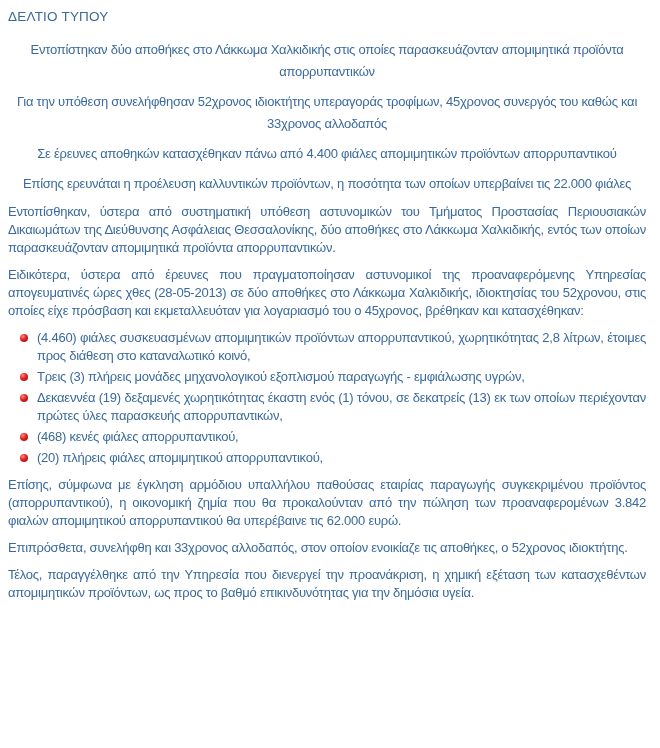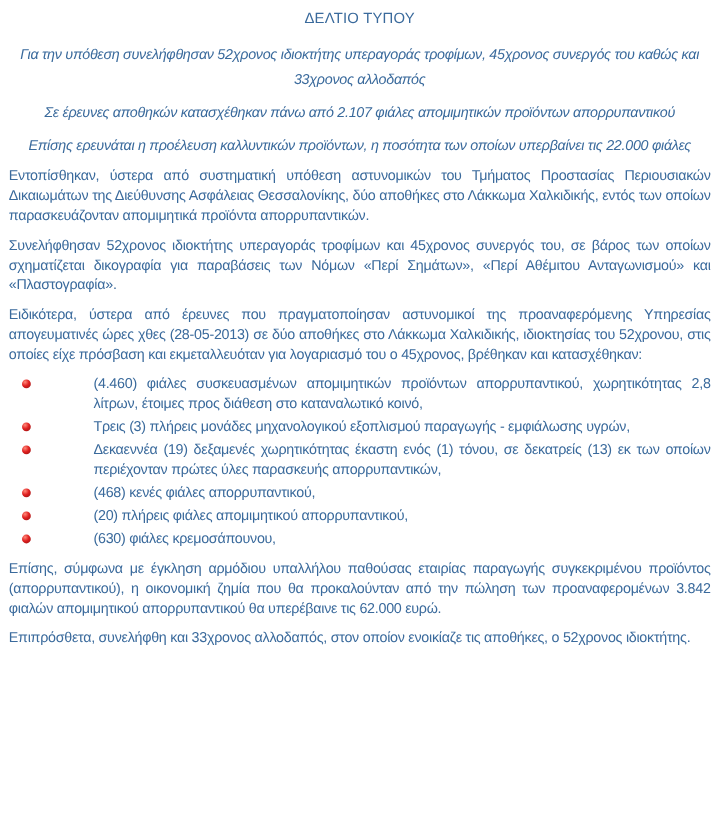--- a/index.html
+++ b/index.html
@@ -19,49 +19,46 @@
     padding: 6px 14px 4px 8px;
     font-family: "Liberation Sans", "DejaVu Sans", sans-serif;
     font-size: 13px;
     letter-spacing: -0.25px;
     color: #3a6a9c;
     background: #ffffff;
   }
   .title {
     font-size: 13.5px;
     font-weight: normal;
-    text-align: center;
     line-height: 18px;
     margin: 2px 0 13px 0;
     letter-spacing: 0.2px;
   }
   .center-block {
     text-align: center;
     line-height: 22px;
     margin: 0 0 8px 0;
     padding: 0 6px;
   }
   .italic {
-    font-style: italic;
   }
   .body-par {
     text-align: justify;
     line-height: 18px;
     margin: 0 0 9px 0;
   }
   .seized-list {
     list-style: none;
     margin: 0 0 9px 0;
     padding: 0 0 0 12px;
   }
   .seized-list li {
     display: flex;
     align-items: flex-start;
     margin: 0 0 3px 0;
-    gap: 48px;
   }
   .bullet {
     flex: 0 0 auto;
     width: 8px;
     height: 8px;
     border-radius: 50%;
     background: radial-gradient(circle at 35% 30%, #ff8a7a 0%, #e02020 45%, #8c1010 100%);
     margin: 5px 9px 0 0;
   }
   .li-text {
@@ -70,30 +67,30 @@
     line-height: 18px;
   }
 </style>
 </head>
 <body>
 
 <div class="page">
 
   <h1 class="title">ΔΕΛΤΙΟ ΤΥΠΟΥ</h1>
 
+  <p class="center-block">Εντοπίστηκαν δύο αποθήκες στο Λάκκωμα Χαλκιδικής στις οποίες παρασκευάζονταν απομιμητικά προϊόντα απορρυπαντικών</p>
 
   <p class="center-block italic">Για την υπόθεση συνελήφθησαν 52χρονος ιδιοκτήτης υπεραγοράς τροφίμων, 45χρονος συνεργός του καθώς και 33χρονος αλλοδαπός</p>
 
-  <p class="center-block italic">Σε έρευνες αποθηκών κατασχέθηκαν πάνω από 2.107 φιάλες απομιμητικών προϊόντων απορρυπαντικού</p>
+  <p class="center-block italic">Σε έρευνες αποθηκών κατασχέθηκαν πάνω από 4.400 φιάλες απομιμητικών προϊόντων απορρυπαντικού</p>
 
   <p class="center-block italic">Επίσης ερευνάται η προέλευση καλλυντικών προϊόντων, η ποσότητα των οποίων υπερβαίνει τις 22.000 φιάλες</p>
 
   <p class="body-par">Εντοπίσθηκαν, ύστερα από συστηματική υπόθεση αστυνομικών του Τμήματος Προστασίας Περιουσιακών Δικαιωμάτων της Διεύθυνσης Ασφάλειας Θεσσαλονίκης, δύο αποθήκες στο Λάκκωμα Χαλκιδικής, εντός των οποίων παρασκευάζονταν απομιμητικά προϊόντα απορρυπαντικών.</p>
 
-  <p class="body-par">Συνελήφθησαν 52χρονος ιδιοκτήτης υπεραγοράς τροφίμων και 45χρονος συνεργός του, σε βάρος των οποίων σχηματίζεται δικογραφία για παραβάσεις των Νόμων «Περί Σημάτων», «Περί Αθέμιτου Ανταγωνισμού» και «Πλαστογραφία».</p>
 
   <p class="body-par">Ειδικότερα, ύστερα από έρευνες που πραγματοποίησαν αστυνομικοί της προαναφερόμενης Υπηρεσίας απογευματινές ώρες χθες (28-05-2013) σε δύο αποθήκες στο Λάκκωμα Χαλκιδικής, ιδιοκτησίας του 52χρονου, στις οποίες είχε πρόσβαση και εκμεταλλευόταν για λογαριασμό του ο 45χρονος, βρέθηκαν και κατασχέθηκαν:</p>
 
   <ul class="seized-list">
     <li>
       <span class="bullet"></span>
       <span class="li-text">(4.460) φιάλες συσκευασμένων απομιμητικών προϊόντων απορρυπαντικού, χωρητικότητας 2,8 λίτρων, έτοιμες προς διάθεση στο καταναλωτικό κοινό,</span>
     </li>
     <li>
       <span class="bullet"></span>
@@ -104,24 +101,21 @@
       <span class="li-text">Δεκαεννέα (19) δεξαμενές χωρητικότητας έκαστη ενός (1) τόνου, σε δεκατρείς (13) εκ των οποίων περιέχονταν πρώτες ύλες παρασκευής απορρυπαντικών,</span>
     </li>
     <li>
       <span class="bullet"></span>
       <span class="li-text">(468) κενές φιάλες απορρυπαντικού,</span>
     </li>
     <li>
       <span class="bullet"></span>
       <span class="li-text">(20) πλήρεις φιάλες απομιμητικού απορρυπαντικού,</span>
     </li>
-    <li>
-      <span class="bullet"></span>
-      <span class="li-text">(630) φιάλες κρεμοσάπουνου,</span>
-    </li>
   </ul>
 
   <p class="body-par">Επίσης, σύμφωνα με έγκληση αρμόδιου υπαλλήλου παθούσας εταιρίας παραγωγής συγκεκριμένου προϊόντος (απορρυπαντικού), η οικονομική ζημία που θα προκαλούνταν από την πώληση των προαναφερομένων 3.842 φιαλών απομιμητικού απορρυπαντικού θα υπερέβαινε τις 62.000 ευρώ.</p>
 
   <p class="body-par">Επιπρόσθετα, συνελήφθη και 33χρονος αλλοδαπός, στον οποίον ενοικίαζε τις αποθήκες, ο 52χρονος ιδιοκτήτης.</p>
 
+  <p class="body-par">Τέλος, παραγγέλθηκε από την Υπηρεσία που διενεργεί την προανάκριση, η χημική εξέταση των κατασχεθέντων απομιμητικών προϊόντων, ως προς το βαθμό επικινδυνότητας για την δημόσια υγεία.</p>
 
 </div>
 
 </body></html>

